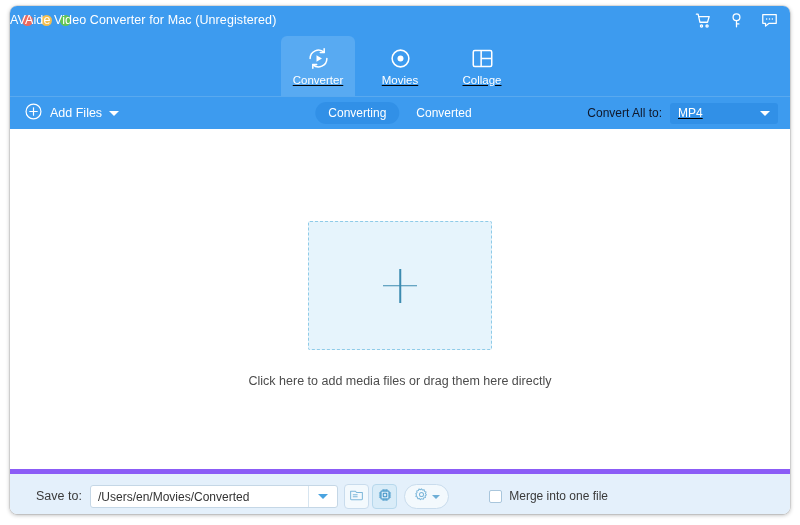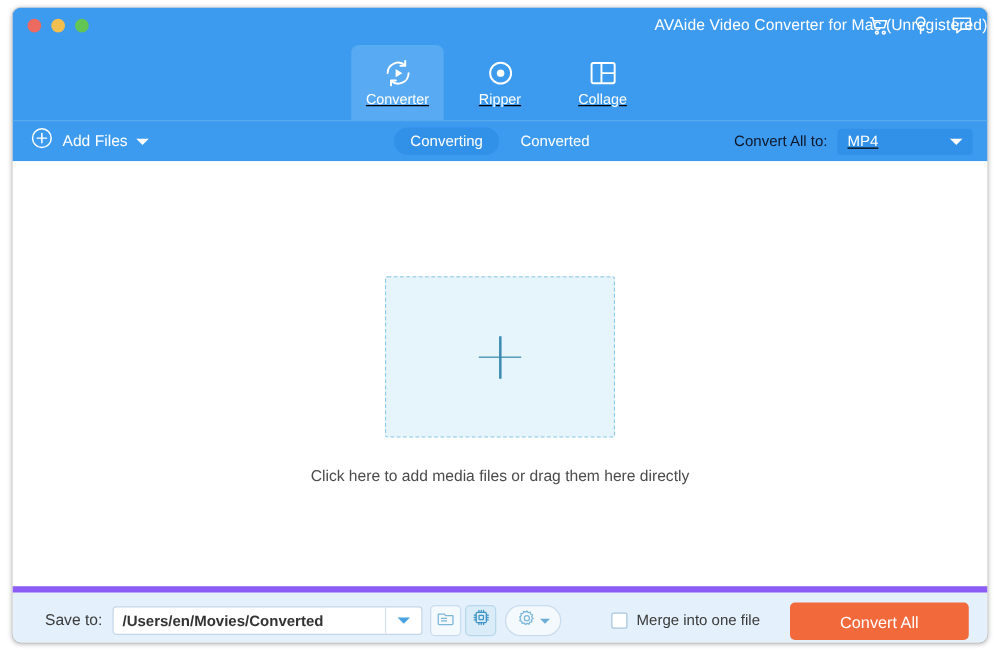--- a/index.html
+++ b/index.html
@@ -47,21 +47,21 @@
   }
   .light.red    { background: #ec6a5f; }
   .light.yellow { background: #f3bf50; }
   .light.green  { background: #62c554; }
 
   .window-title {
     position: absolute;
     left: 0;
     right: 0;
     top: 7px;
-    text-align: right;
+    text-align: left;
     font-size: 12.5px;
     color: #ffffff;
     letter-spacing: .1px;
   }
 
   .title-actions {
     position: absolute;
     right: 11px;
     top: 5px;
     display: flex;
@@ -256,21 +256,20 @@
     left: 80px;
     top: 11px;
     width: 248px;
     height: 23px;
     background: #ffffff;
     border: 1px solid #c5d7e6;
     border-radius: 3px;
     box-sizing: border-box;
     display: flex;
     align-items: center;
-    font-weight: bold;
   }
   .path-text {
     flex: 1;
     font-size: 12px;
     color: #333333;
     padding-left: 7px;
     white-space: nowrap;
     overflow: hidden;
   }
   .path-caret {
@@ -426,21 +425,21 @@
       <span class="tlabel">Converter</span>
     </div>
 
     <div class="tab">
       <span class="ticon-wrap">
         <svg viewBox="0 0 26 26" width="25" height="25" fill="none" stroke="currentColor" stroke-width="1.6">
           <circle cx="13" cy="13" r="8.7"></circle>
           <circle cx="13" cy="13" r="3.1" fill="currentColor" stroke="none"></circle>
         </svg>
       </span>
-      <span class="tlabel">Ripper</span>
+      <span class="tlabel">Movies</span>
     </div>
 
 
     <div class="tab">
       <span class="ticon-wrap">
         <svg viewBox="0 0 26 26" width="25" height="25" fill="none" stroke="currentColor" stroke-width="1.6" stroke-linejoin="round">
           <rect x="3.4" y="4.6" width="19.2" height="16.8" rx="1.6"></rect>
           <line x1="11.6" y1="4.6" x2="11.6" y2="21.4"></line>
           <line x1="11.6" y1="13" x2="22.6" y2="13"></line>
         </svg>
@@ -538,17 +537,14 @@
         </svg>
       </span>
       <span class="caret-sm"></span>
     </div>
 
     <div class="merge">
       <span class="checkbox"></span>
       <span class="merge-label">Merge into one file</span>
     </div>
 
-    <div class="convert-all-btn">
-      <span>Convert All</span>
-    </div>
   </div>
 </div>
 
 </body></html>

